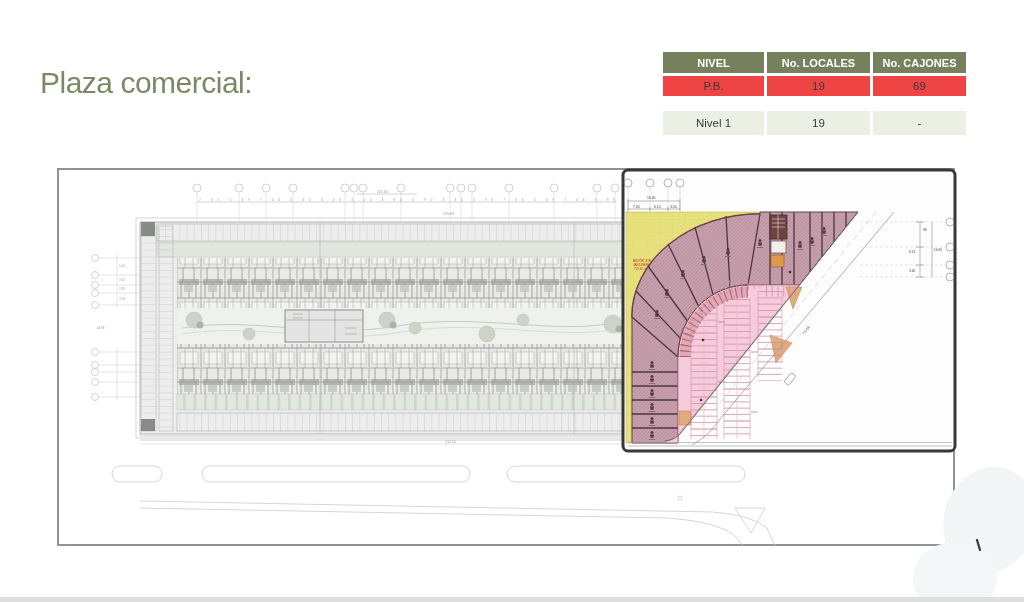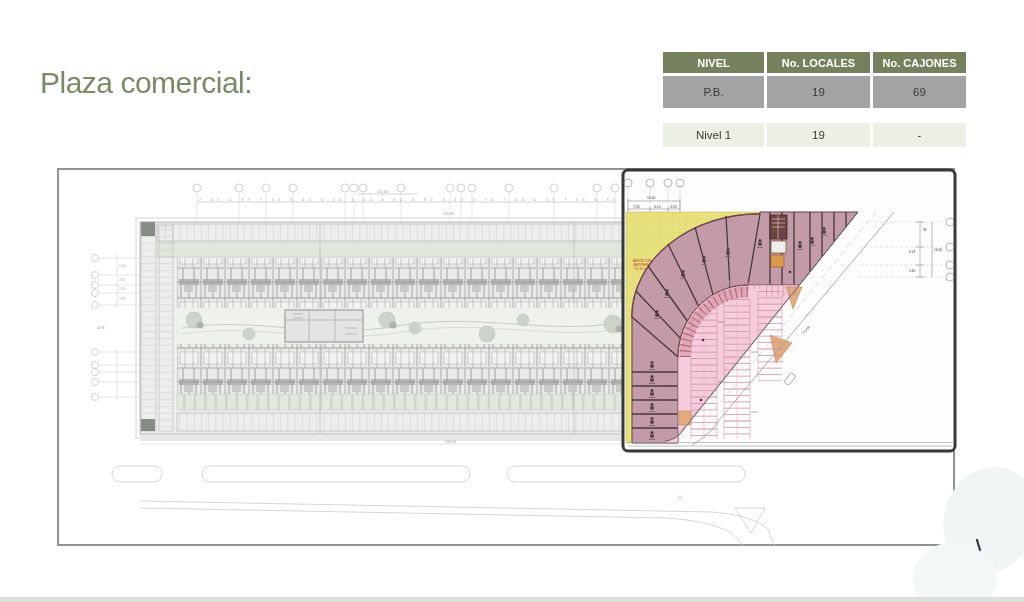--- a/index.html
+++ b/index.html
@@ -5,21 +5,21 @@
   html,body{margin:0;padding:0;background:#ffffff;}
   .slide{position:relative;width:1024px;height:602px;background:#ffffff;overflow:hidden;
          font-family:"Liberation Sans",sans-serif;}
   .title{position:absolute;left:40px;top:66px;font-size:30px;font-weight:normal;
          letter-spacing:-0.5px;color:#7b8a64;}
   
   .tbl{position:absolute;left:663px;top:52px;display:grid;
        grid-template-columns:101px 103px 93px;gap:3px;background:#ffffff;}
   .tbl .cell{display:flex;align-items:center;justify-content:center;text-align:center;}
   .tbl .hd{background:#75815c;color:#ffffff;font-weight:bold;font-size:11px;height:21px;}
-  .tbl .r1{background:#a3a3a3;color:#3a3a3a;font-size:11.5px;height:32px;}
+  .tbl .r1{background:#ef4444;color:#3a3a3a;font-size:11.5px;height:20px;}
   .tbl .r2{background:#ecefe4;color:#3a3a3a;font-size:11.5px;height:24px;margin-top:12px;}
   
   .outer-frame{position:absolute;left:57px;top:168px;width:898px;height:378px;
                border:2px solid #8f9490;background:#ffffff;box-sizing:border-box;}
   .site-svg{position:absolute;left:57px;top:168px;}
   .plaza-svg{position:absolute;left:620px;top:167px;}
   .bottom-strip{position:absolute;left:0;top:597px;width:1024px;height:5px;background:#dcdfdc;}
   .leaf-svg{position:absolute;left:900px;top:460px;}
   text{font-family:"Liberation Sans",sans-serif;}
 </style>

